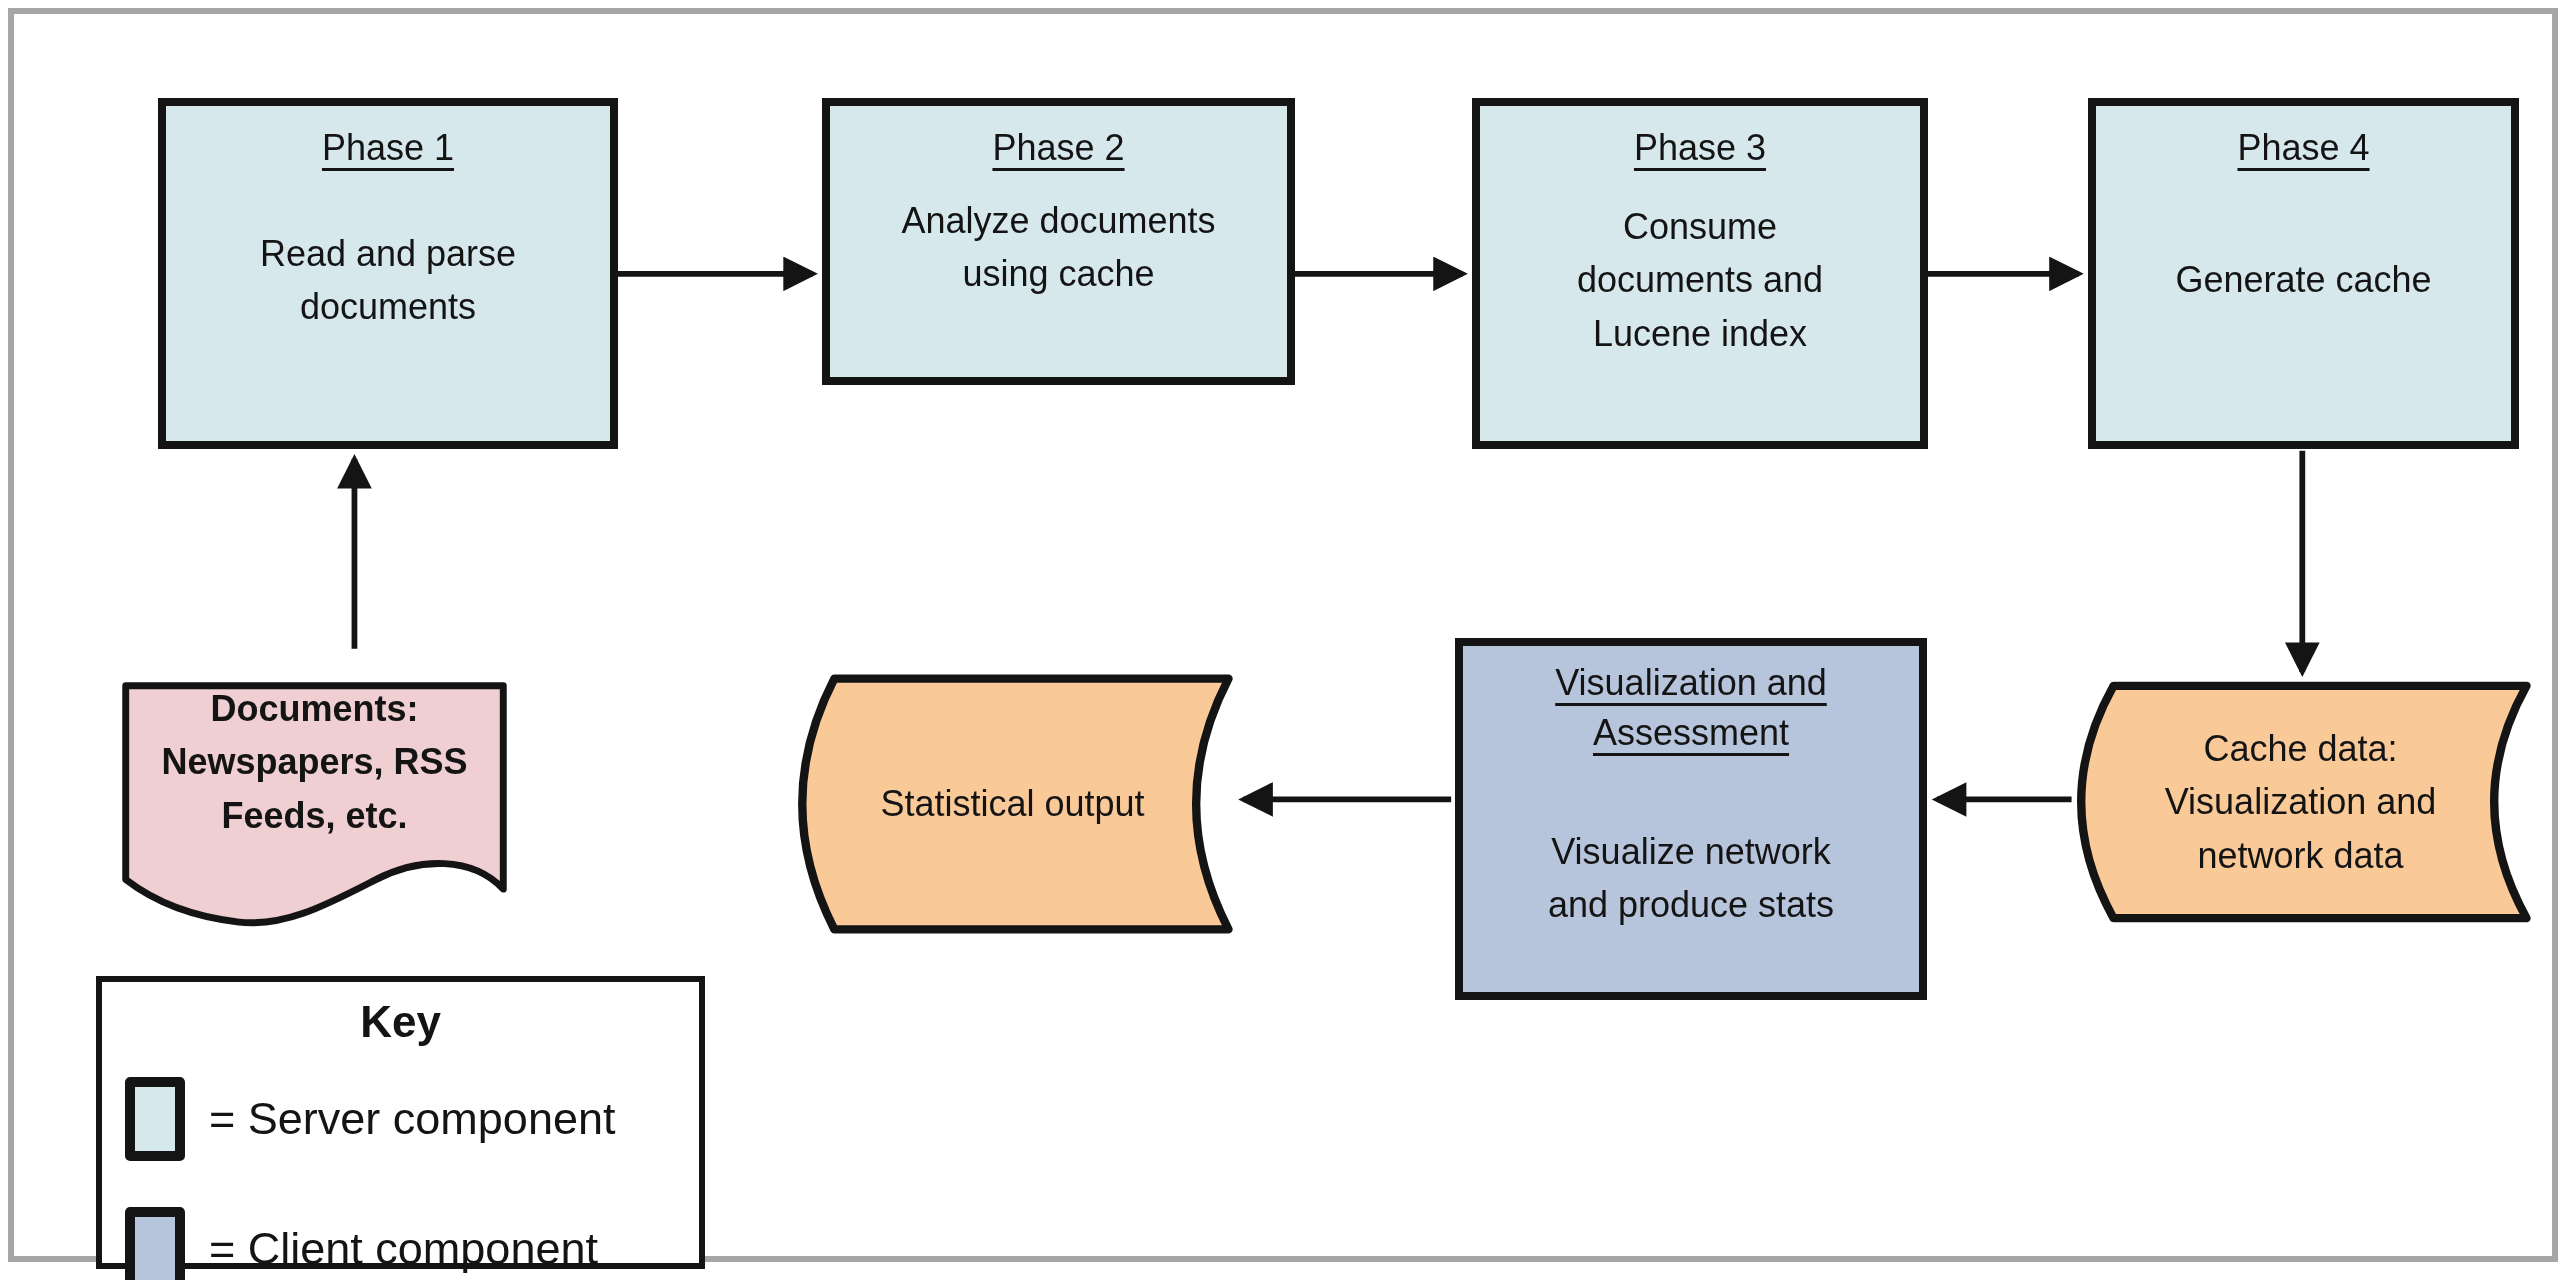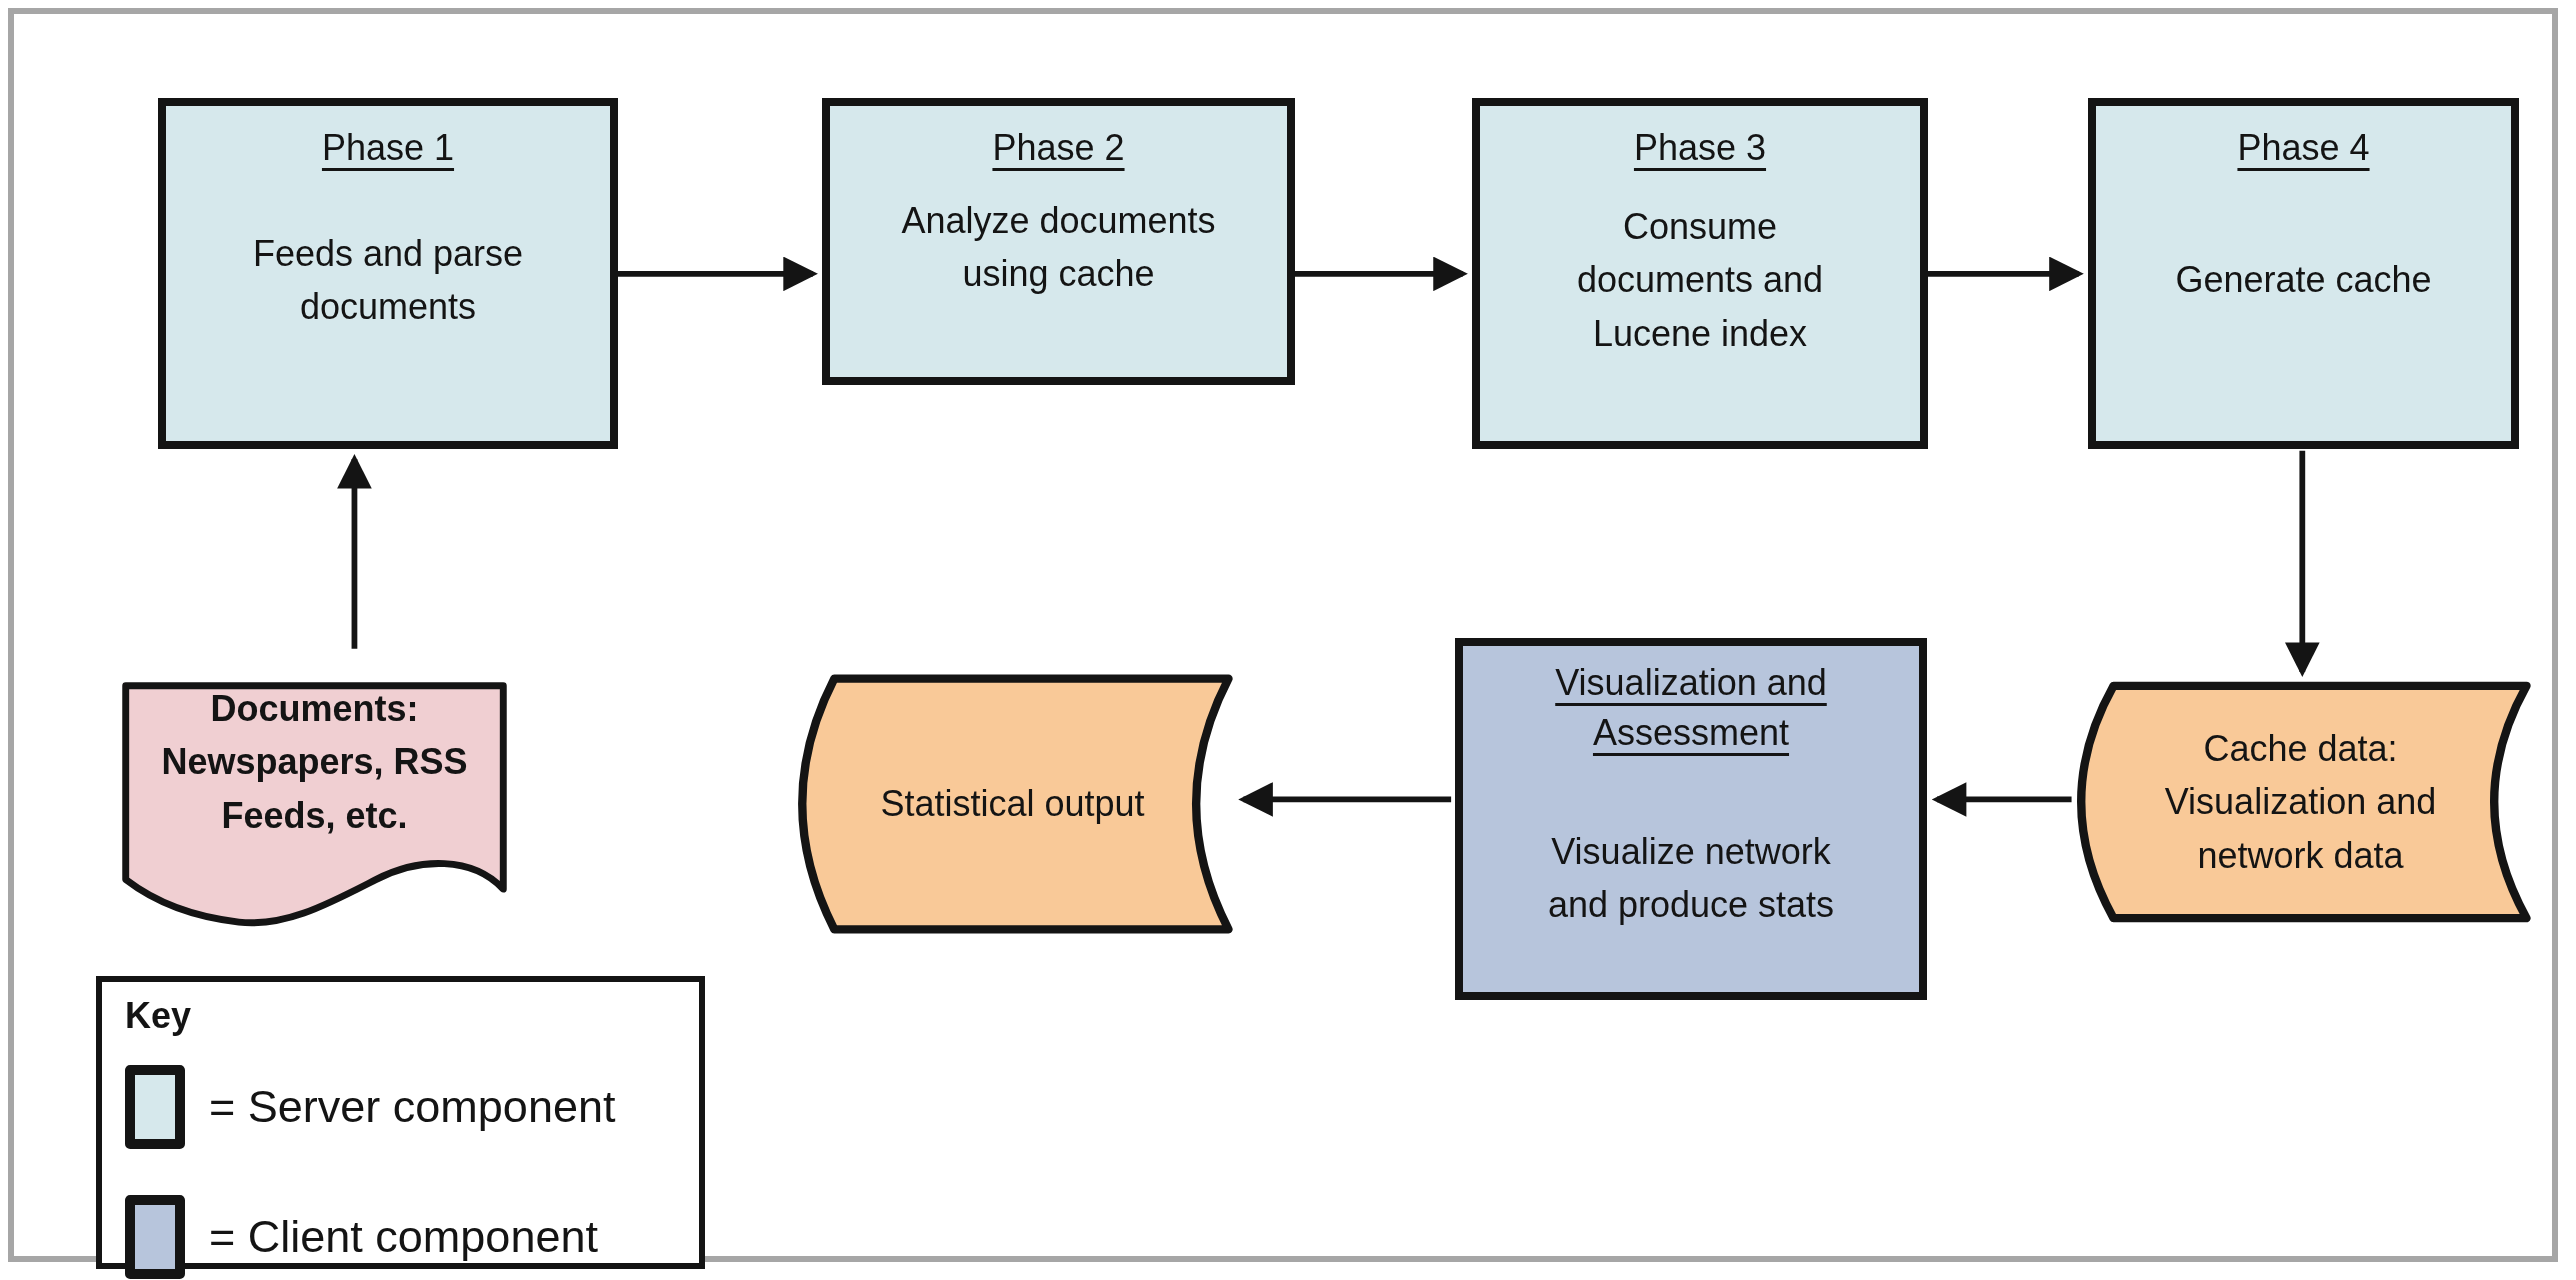--- a/index.html
+++ b/index.html
@@ -50,21 +50,21 @@
   .client-body{top:67%;transform:translateY(-50%);}
   .center-body{top:50%;transform:translateY(-50%);}
   .docs-body{top:28px;}
   .keybox{
     border:6.4px solid var(--outline,#141414);
     background:#ffffff;
     display:flex;flex-direction:column;align-items:stretch;
     padding:9px 23px 6.4px 23px;
   }
   .key-title{
-    text-align:left;font-weight:bold;font-size:36px;line-height:1.4;
+    text-align:center;font-weight:bold;font-size:44px;line-height:1.4;
     flex:0 0 auto;
   }
   .key-row{display:flex;align-items:center;gap:24px;}
   .key-row-1{margin-top:24px;}
   .key-row-2{margin-top:46px;}
   .key-label{font-size:45px;line-height:1.2;white-space:pre;}
 </style>
 </head>
 <body>
 
@@ -81,21 +81,21 @@
     <line class="edge" x1="2018" y1="427" x2="2282" y2="427" marker-end="url(#arrow)"></line>
     <line class="edge" x1="3006" y1="427" x2="3243" y2="427" marker-end="url(#arrow)"></line>
     <line class="edge" x1="3592" y1="703" x2="3592" y2="1048" marker-end="url(#arrow)"></line>
     <line class="edge" x1="3232" y1="1247" x2="3022" y2="1247" marker-end="url(#arrow)"></line>
     <line class="edge" x1="2264" y1="1247" x2="1940" y2="1247" marker-end="url(#arrow)"></line>
     <line class="edge" x1="553" y1="1012" x2="553" y2="716" marker-end="url(#arrow)"></line>
   </svg>
 
   <div class="node process" style="left:122px;top:98px;width:460px;height:351px;margin-left:36px;">
     <div class="node-title">Phase 1</div>
-    <div class="node-text phase-body">Feeds and parse
+    <div class="node-text phase-body">Read and parse
 documents</div>
   </div>
 
   <div class="node process" style="left:822px;top:98px;width:473px;height:287px;">
     <div class="node-title">Phase 2</div>
     <div class="node-text phase-body">Analyze documents
 using cache</div>
   </div>
 
   <div class="node process" style="left:1472px;top:98px;width:456px;height:351px;">

